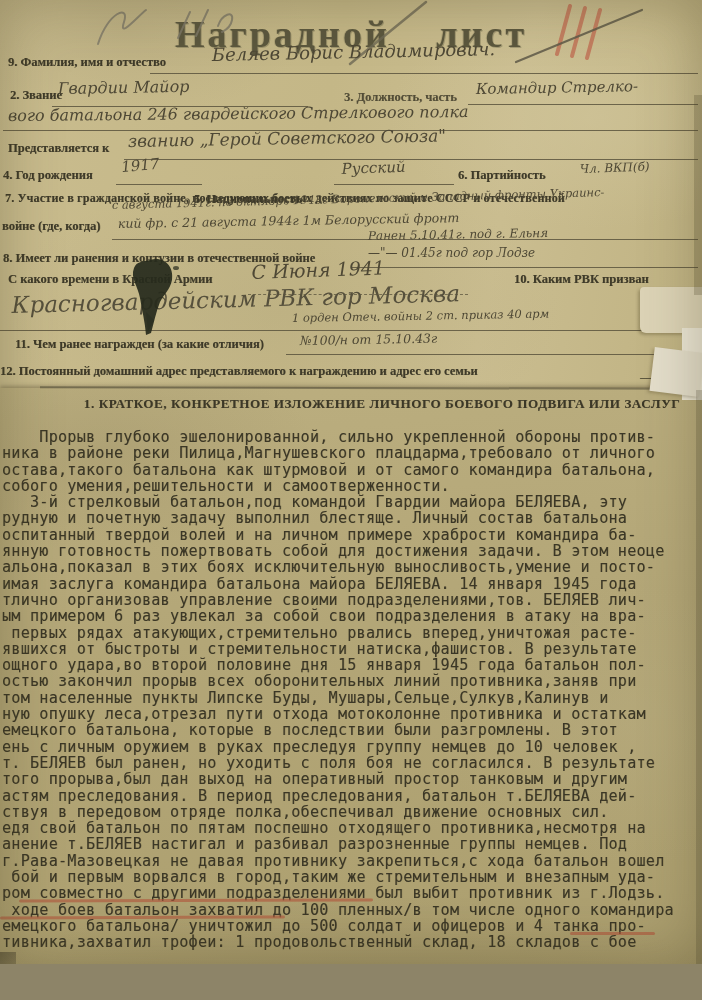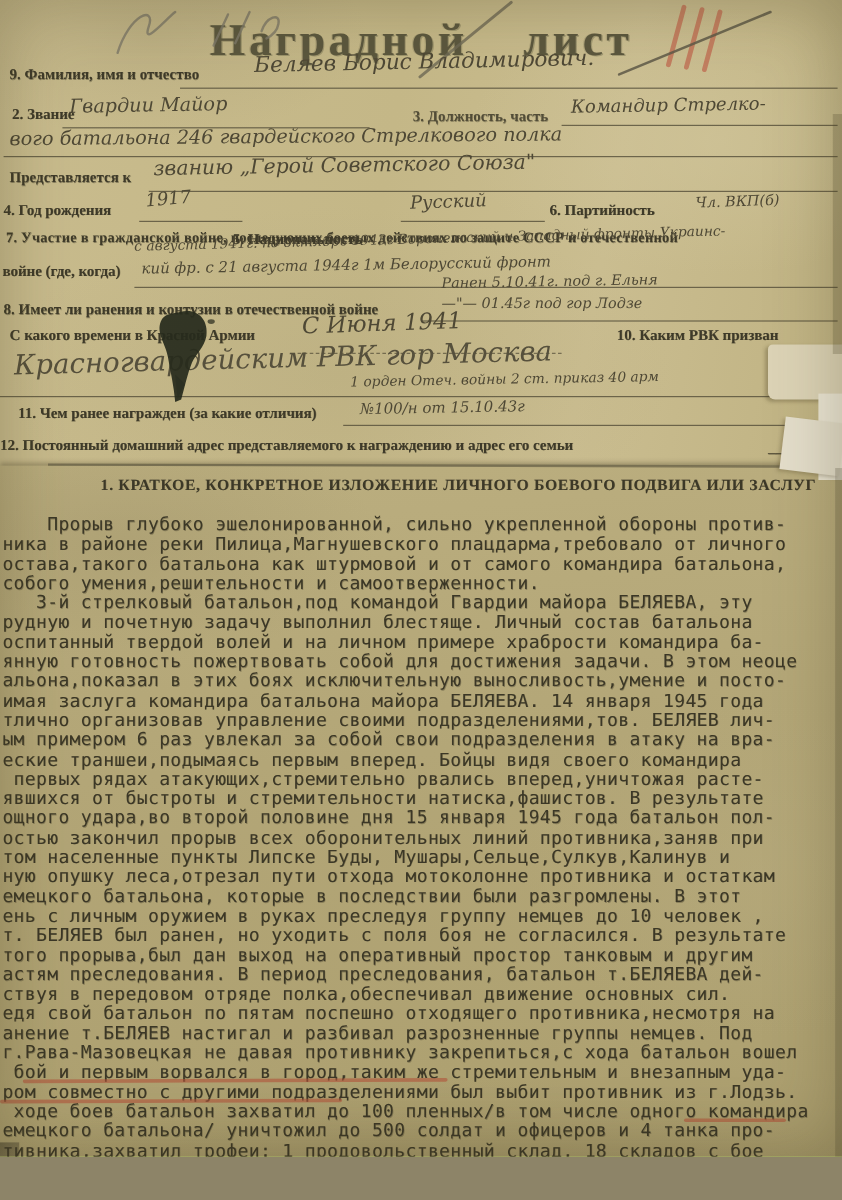--- a/index.html
+++ b/index.html
@@ -174,21 +174,20 @@
       <div class="body-line">остава,такого батальона как штурмовой и от самого командира батальона,</div>
       <div class="body-line">собого умения,решительности и самоотверженности.</div>
       <div class="body-line">   3-й стрелковый батальон,под командой Гвардии майора БЕЛЯЕВА, эту</div>
       <div class="body-line">рудную и почетную задачу выполнил блестяще. Личный состав батальона</div>
       <div class="body-line">оспитанный твердой волей и на личном примере храбрости командира ба-</div>
       <div class="body-line">янную готовность пожертвовать собой для достижения задачи. В этом неоце</div>
       <div class="body-line">альона,показал в этих боях исключительную выносливость,умение и посто-</div>
       <div class="body-line">имая заслуга командира батальона майора БЕЛЯЕВА. 14 января 1945 года</div>
       <div class="body-line">тлично организовав управление своими подразделениями,тов. БЕЛЯЕВ лич-</div>
       <div class="body-line">ым примером 6 раз увлекал за собой свои подразделения в атаку на вра-</div>
-      <div class="body-line">еские траншеи,подымаясь первым вперед. Бойцы видя своего командира</div>
       <div class="body-line"> первых рядах атакующих,стремительно рвались вперед,уничтожая расте-</div>
       <div class="body-line">явшихся от быстроты и стремительности натиска,фашистов. В результате</div>
       <div class="body-line">ощного удара,во второй половине дня 15 января 1945 года батальон пол-</div>
       <div class="body-line">остью закончил прорыв всех оборонительных линий противника,заняв при</div>
       <div class="body-line">том населенные пункты Липске Буды, Мушары,Сельце,Сулкув,Калинув и</div>
       <div class="body-line">ную опушку леса,отрезал пути отхода мотоколонне противника и остаткам</div>
       <div class="body-line">емецкого батальона, которые в последствии были разгромлены. В этот</div>
       <div class="body-line">ень с личным оружием в руках преследуя группу немцев до 10 человек ,</div>
       <div class="body-line">т. БЕЛЯЕВ был ранен, но уходить с поля боя не согласился. В результате</div>
       <div class="body-line">того прорыва,был дан выход на оперативный простор танковым и другим</div>

